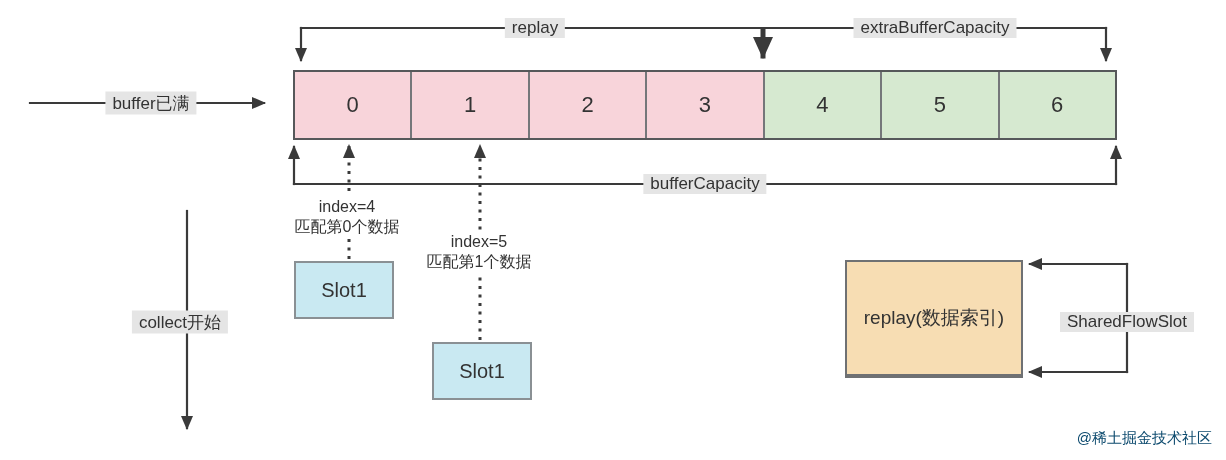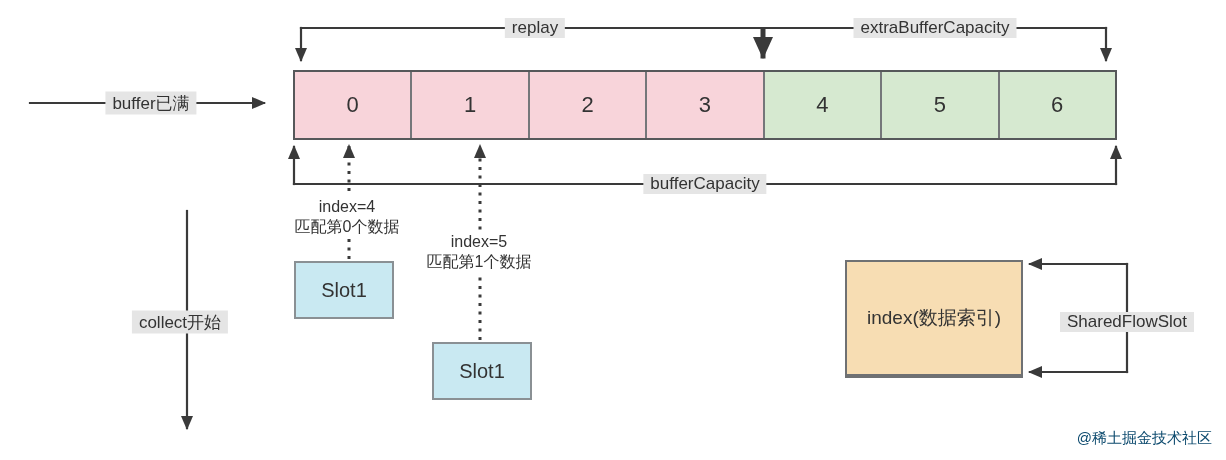--- a/index.html
+++ b/index.html
@@ -176,19 +176,19 @@
   </div>
   <div class="ann" style="left:479px; top:231px;">
     <div>index=5</div>
     <div>匹配第1个数据</div>
   </div>
 
   <div class="slot slot-a">Slot1</div>
   <div class="slot slot-b">Slot1</div>
 
   <div class="sfs-box">
-    <div class="sfs-row">index(数据索引)</div>
+    <div class="sfs-row">replay(数据索引)</div>
   </div>
   <div class="lbl" style="left:1127px; top:322px;">SharedFlowSlot</div>
 
   <div class="watermark">@稀土掘金技术社区</div>
 
 </div>
 
 </body></html>

